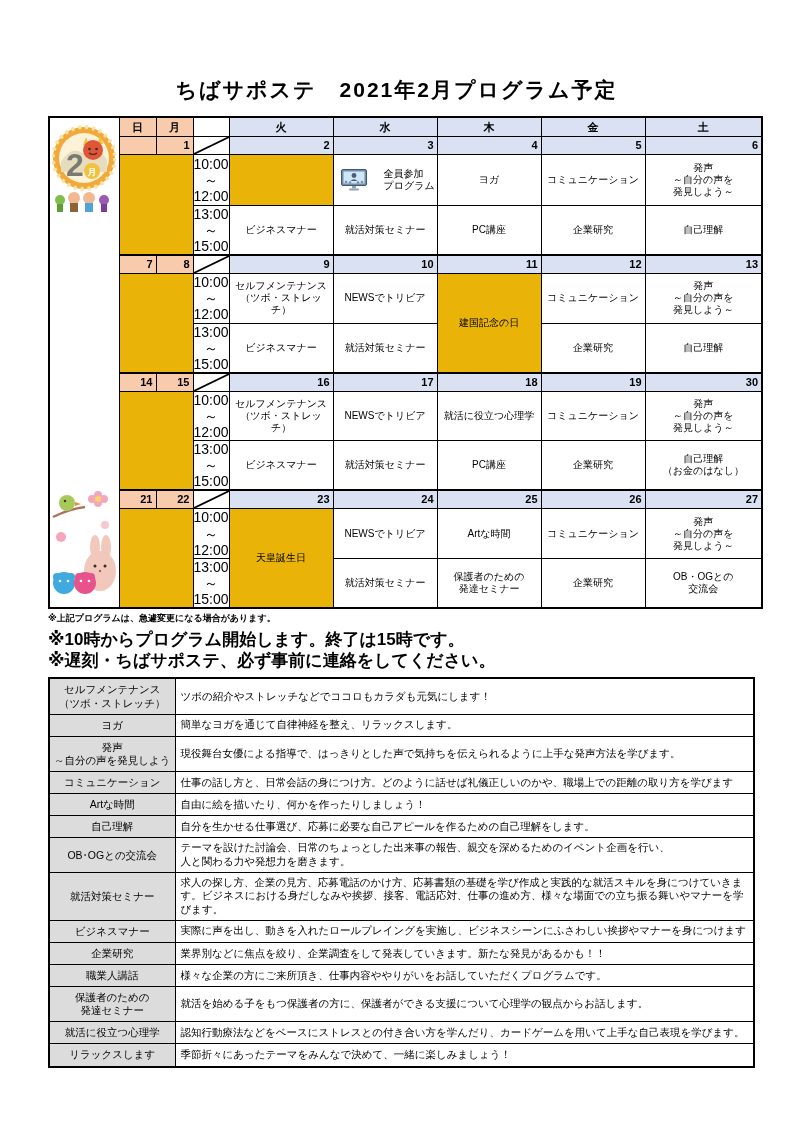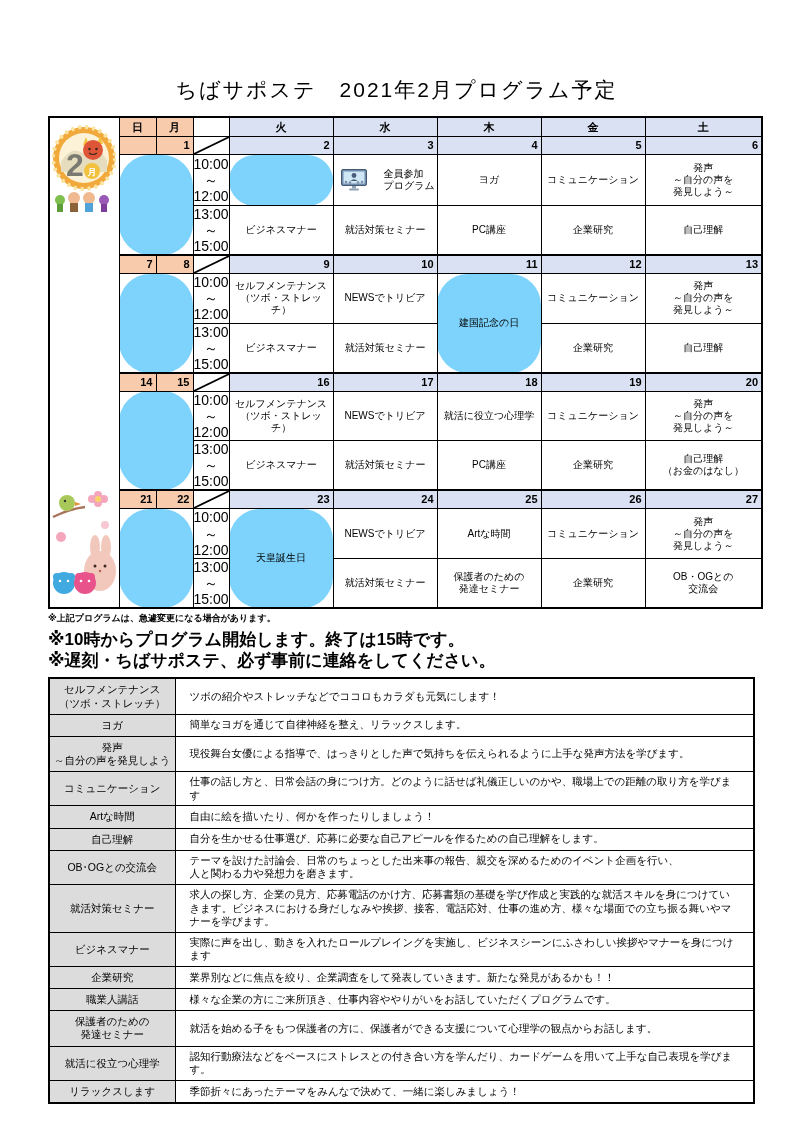--- a/index.html
+++ b/index.html
@@ -2,32 +2,32 @@
 <html><head>
 <meta charset="utf-8">
 <style>
   html,body{margin:0;padding:0;}
   body{
     width:793px;height:1122px;background:#ffffff;
     font-family:"Liberation Sans","DejaVu Sans",sans-serif;
     color:#000;position:relative;overflow:hidden;
   }
   .page-title{
-    text-align:center;font-size:21px;font-weight:normal;
+    text-align:center;font-size:21px;font-weight:bold;
     margin:76px 0 12px 0;letter-spacing:2px;
   }
   
   table.cal{
     border-collapse:collapse;table-layout:fixed;
     margin-left:48px;border:2px solid #000;
   }
   table.cal td,table.cal th{border:1px solid #000;overflow:hidden;}
   .cal .peach{background:#F8CBAD;}
   .cal .lav{background:#D9E1F2;}
-  .cal .gray{background:#7dd3fc;border-radius:31px;}
+  .cal .gray{background:#eab308;}
   .cal th{font-size:11px;font-weight:bold;padding:1px 0;height:16px;}
   .cal td.date{
     font-size:11px;font-weight:bold;text-align:right;
     padding:0 3px 0 0;height:17px;line-height:17px;
   }
   .cal tr.week-start td{border-top:2px solid #000;}
   .cal td.pcell{
     font-size:10px;text-align:center;vertical-align:middle;
     white-space:pre-line;line-height:1.2;padding:1px;height:44px;
   }
@@ -54,21 +54,21 @@
     border-collapse:collapse;table-layout:fixed;
     margin:6px 0 0 48px;border:2px solid #000;width:707px;
   }
   table.prog td{border:1px solid #000;}
   .prog .pname{
     width:126px;background:#DCDCDC;text-align:center;vertical-align:middle;
     font-size:10.5px;white-space:pre-line;line-height:1.25;padding:4px 1px;
   }
   .prog .pdesc{
     font-size:10.5px;text-align:left;vertical-align:middle;
-    white-space:pre-line;line-height:1.3;padding:3px 14px;margin-left:35px;
+    white-space:pre-line;line-height:1.3;padding:3px 5px;margin-left:35px;
   }
 </style>
 </head>
 <body>
 
 <div class="page-title">ちばサポステ　2021年2月プログラム予定</div>
 
 <table class="cal">
   <colgroup>
     <col style="width:70px">
@@ -260,21 +260,21 @@
     <td class="date peach">15</td>
     <td class="diag">
           <svg viewBox="0 0 10 10" preserveAspectRatio="none">
             <line x1="0" y1="10" x2="10" y2="0" stroke="#000" stroke-width="0.8"></line>
           </svg>
         </td>
     <td class="date lav">16</td>
     <td class="date lav">17</td>
     <td class="date lav">18</td>
     <td class="date lav">19</td>
-    <td class="date lav">20</td>
+    <td class="date lav">30</td>
   </tr>
   <tr>
     <td class="gray" colspan="2" rowspan="2"></td>
     <td class="time">10:00
 ～
 12:00</td>
     <td class="pcell">セルフメンテナンス
 （ツボ・ストレッチ）</td>
     <td class="pcell">NEWSでトリビア</td>
     <td class="pcell">就活に役立つ心理学</td>

